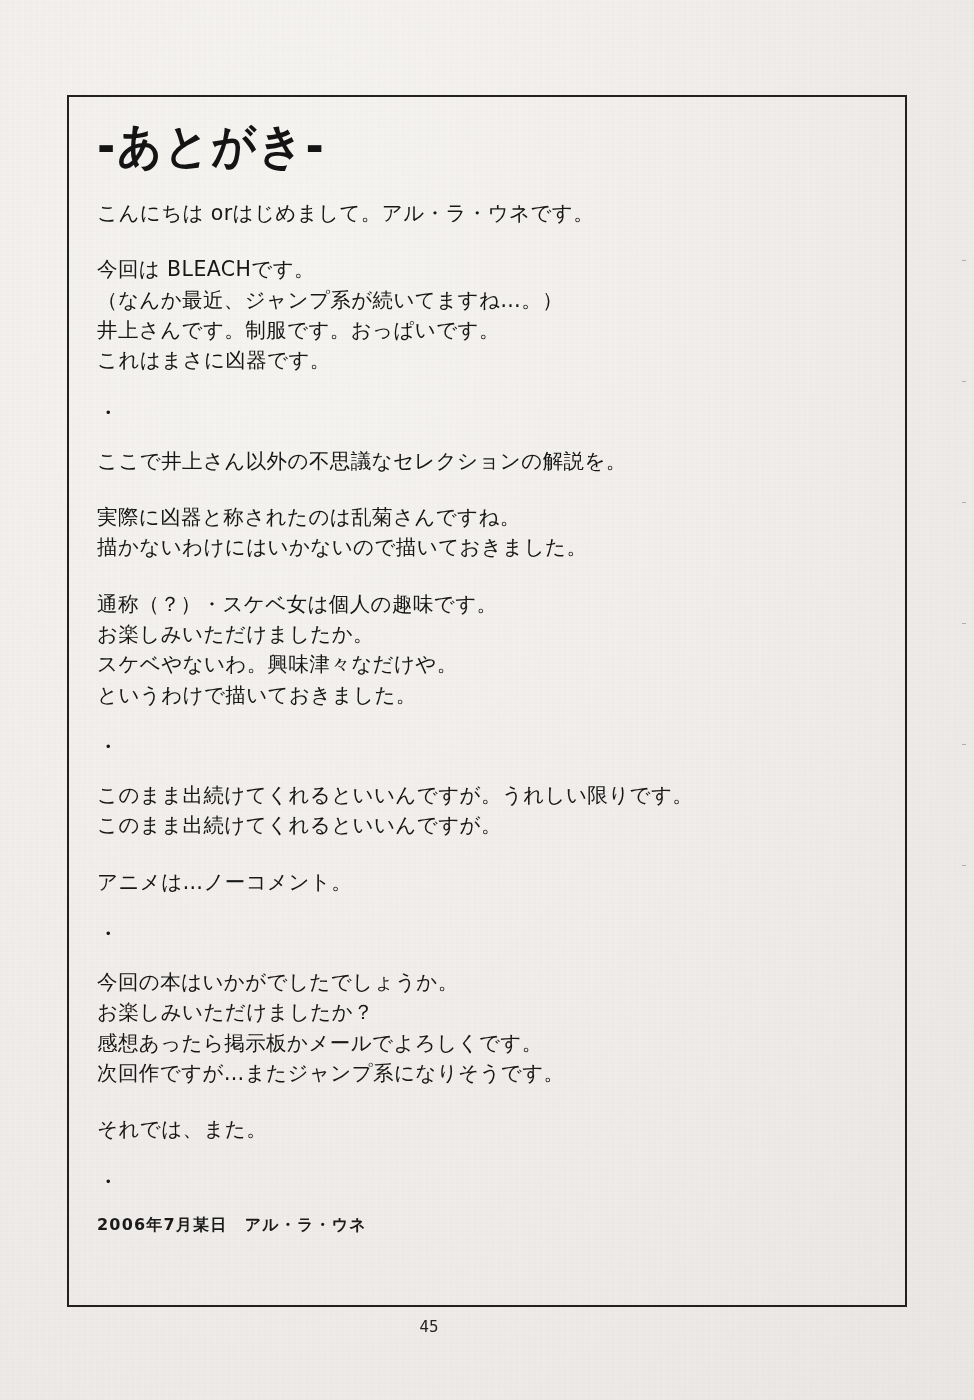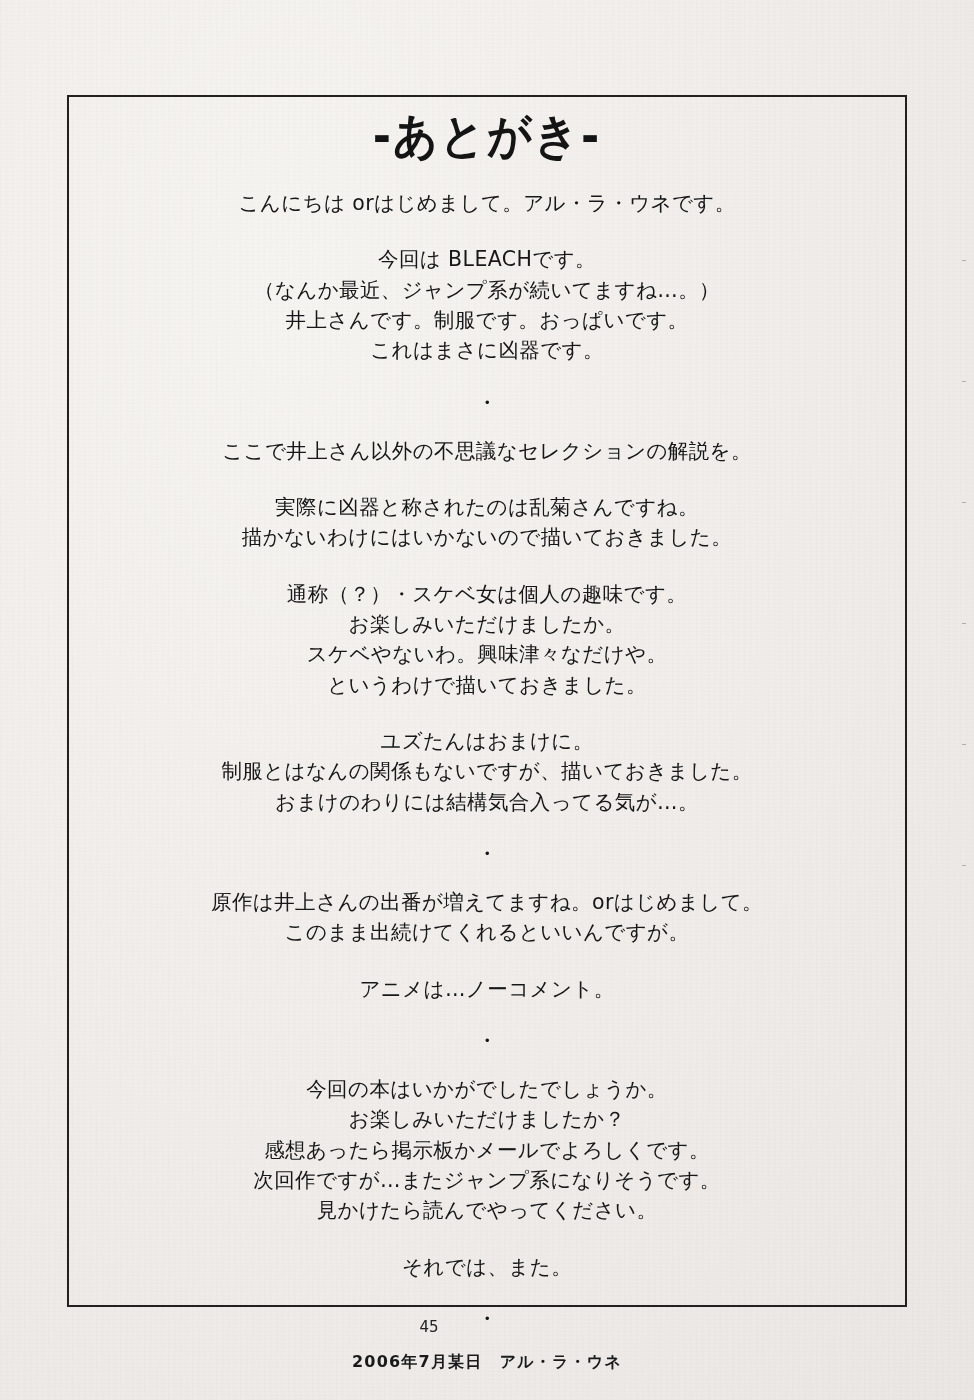--- a/index.html
+++ b/index.html
@@ -42,22 +42,22 @@
     box-sizing: border-box;
     background: transparent;
   }
   .content {
     position: absolute;
     left: 67px;
     top: 95px;
     width: 840px;
     height: 908px;
     box-sizing: border-box;
-    padding: 0 30px 0 30px;
-    text-align: center;
+    padding: 10px 30px 0 30px;
+    text-align: left;
   }
   .title {
     font-size: 44px;
     font-weight: 700;
     letter-spacing: 2px;
     margin: 12px 0 22px 0;
     color: #141414;
     font-family: "DejaVu Sans", sans-serif;
     transform: scaleY(1.08);
   }
@@ -153,45 +153,39 @@
       <span class="line">描かないわけにはいかないので描いておきました。</span>
     </div>
 
     <div class="block para">
       <span class="line">通称（？）・スケベ女は個人の趣味です。</span>
       <span class="line">お楽しみいただけましたか。</span>
       <span class="line">スケベやないわ。興味津々なだけや。</span>
       <span class="line">というわけで描いておきました。</span>
     </div>
 
-    <div class="block para">
-      <span class="line">ユズたんはおまけに。</span>
-      <span class="line">制服とはなんの関係もないですが、描いておきました。</span>
-      <span class="line">おまけのわりには結構気合入ってる気が…。</span>
-    </div>
-
-    <div class="sep">・</div>
-
-    <div class="block para">
-      <span class="line">原作は井上さんの出番が増えてますね。orはじめまして。</span>
+
+    <div class="sep">・</div>
+
+    <div class="block para">
+      <span class="line">このまま出続けてくれるといいんですが。うれしい限りです。</span>
       <span class="line">このまま出続けてくれるといいんですが。</span>
     </div>
 
     <div class="block para">
       <span class="line">アニメは…ノーコメント。</span>
     </div>
 
     <div class="sep">・</div>
 
     <div class="block para">
       <span class="line">今回の本はいかがでしたでしょうか。</span>
       <span class="line">お楽しみいただけましたか？</span>
       <span class="line">感想あったら掲示板かメールでよろしくです。</span>
       <span class="line">次回作ですが…またジャンプ系になりそうです。</span>
-      <span class="line">見かけたら読んでやってください。</span>
     </div>
 
     <div class="block para">
       <span class="line">それでは、また。</span>
     </div>
 
     <div class="sep">・</div>
 
     <div class="signature">2006年7月某日　アル・ラ・ウネ</div>
 

